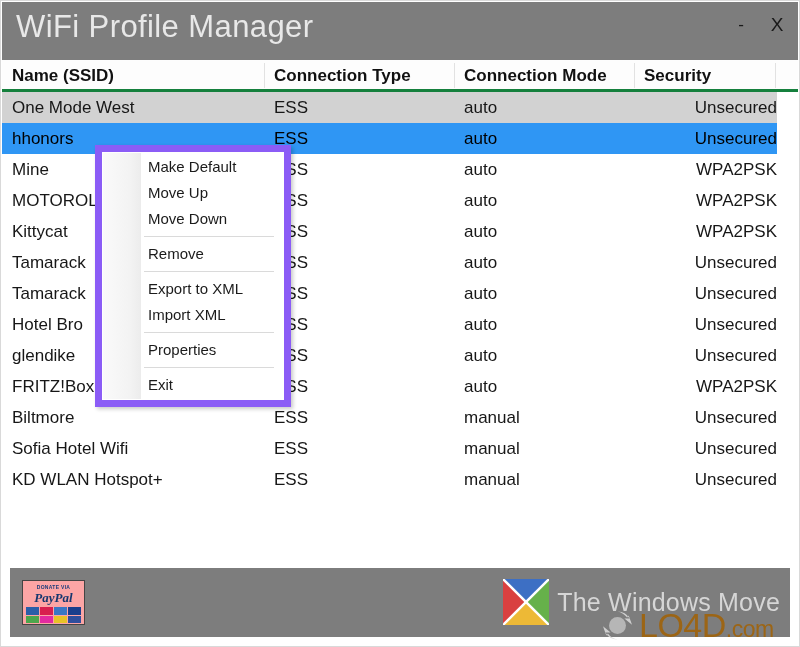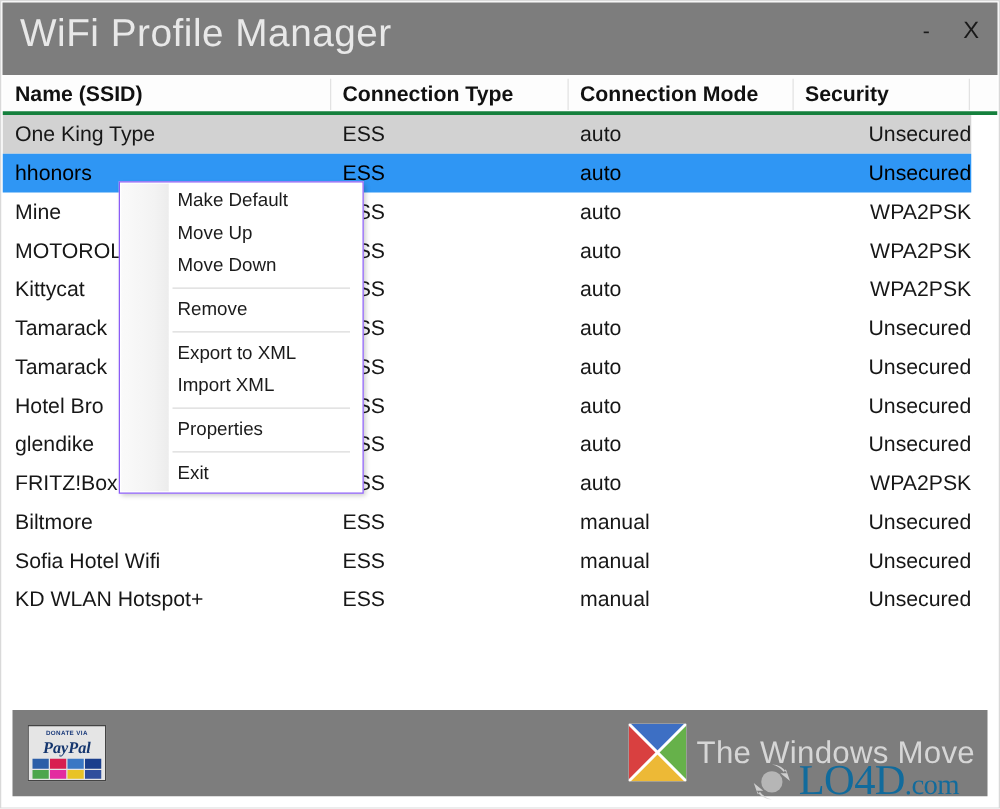--- a/index.html
+++ b/index.html
@@ -152,21 +152,21 @@
   .hc2 { left: 452px; width: 180px; }
   .hc3 { left: 632px; width: 141px; }
 
   
   .ctxmenu {
     position: absolute;
     left: 95px;
     top: 145px;
     width: 196px;
     background: #ffffff;
-    border: 1px solid #8b5cf6;
+    border: 7px solid #8b5cf6;
     box-shadow: 2px 2px 4px rgba(0,0,0,0.22);
     box-sizing: border-box;
     padding: 2px 0;
     z-index: 50;
   }
   .ctx-gutter {
     position: absolute;
     left: 1px;
     top: 1px;
     bottom: 1px;
@@ -201,21 +201,21 @@
     width: 780px;
     height: 69px;
     background: #7d7d7d;
   }
   .paypal {
     position: absolute;
     left: 12px;
     top: 12px;
     width: 63px;
     height: 45px;
-    background: #e5e5e5;
+    background: #fca5a5;
     border: 1px solid #444444;
     box-sizing: border-box;
     cursor: pointer;
     overflow: hidden;
   }
   .pp-donate {
     position: absolute;
     left: 0; right: 0; top: 3px;
     text-align: center;
     font-size: 5px;
@@ -282,22 +282,22 @@
     pointer-events: none;
   }
   .wm-icon {
     position: relative;
     width: 35px;
     height: 35px;
     margin-right: 4px;
   }
   .wm-text {
     font-size: 34px;
-    color: #0369a1;
-    font-family: Liberation Serif, serif;
+    color: #a16207;
+    font-family: Liberation Sans, sans-serif;
     font-weight: 300;
     letter-spacing: -0.5px;
     white-space: nowrap;
     opacity: 0.88;
   }
   .wm-text .dotcom { font-size: 23px; }
 </style>
 </head>
 <body>
 
@@ -319,21 +319,21 @@
         <div class="hcell hc1">Connection Type</div>
         <div class="hdiv" style="left:452px"></div>
         <div class="hcell hc2">Connection Mode</div>
         <div class="hdiv" style="left:632px"></div>
         <div class="hcell hc3">Security</div>
         <div class="hdiv" style="left:773px"></div>
       </div>
 
       <div class="rows" id="rows">
           <div class="row alt">
-            <div class="cell c0">One King Type</div>
+            <div class="cell c0">One Mode West</div>
             <div class="cell c1">ESS</div>
             <div class="cell c2">auto</div>
             <div class="cell c3">Unsecured</div>
           </div>
           <div class="row sel">
             <div class="cell c0">hhonors</div>
             <div class="cell c1">ESS</div>
             <div class="cell c2">auto</div>
             <div class="cell c3">Unsecured</div>
           </div>

